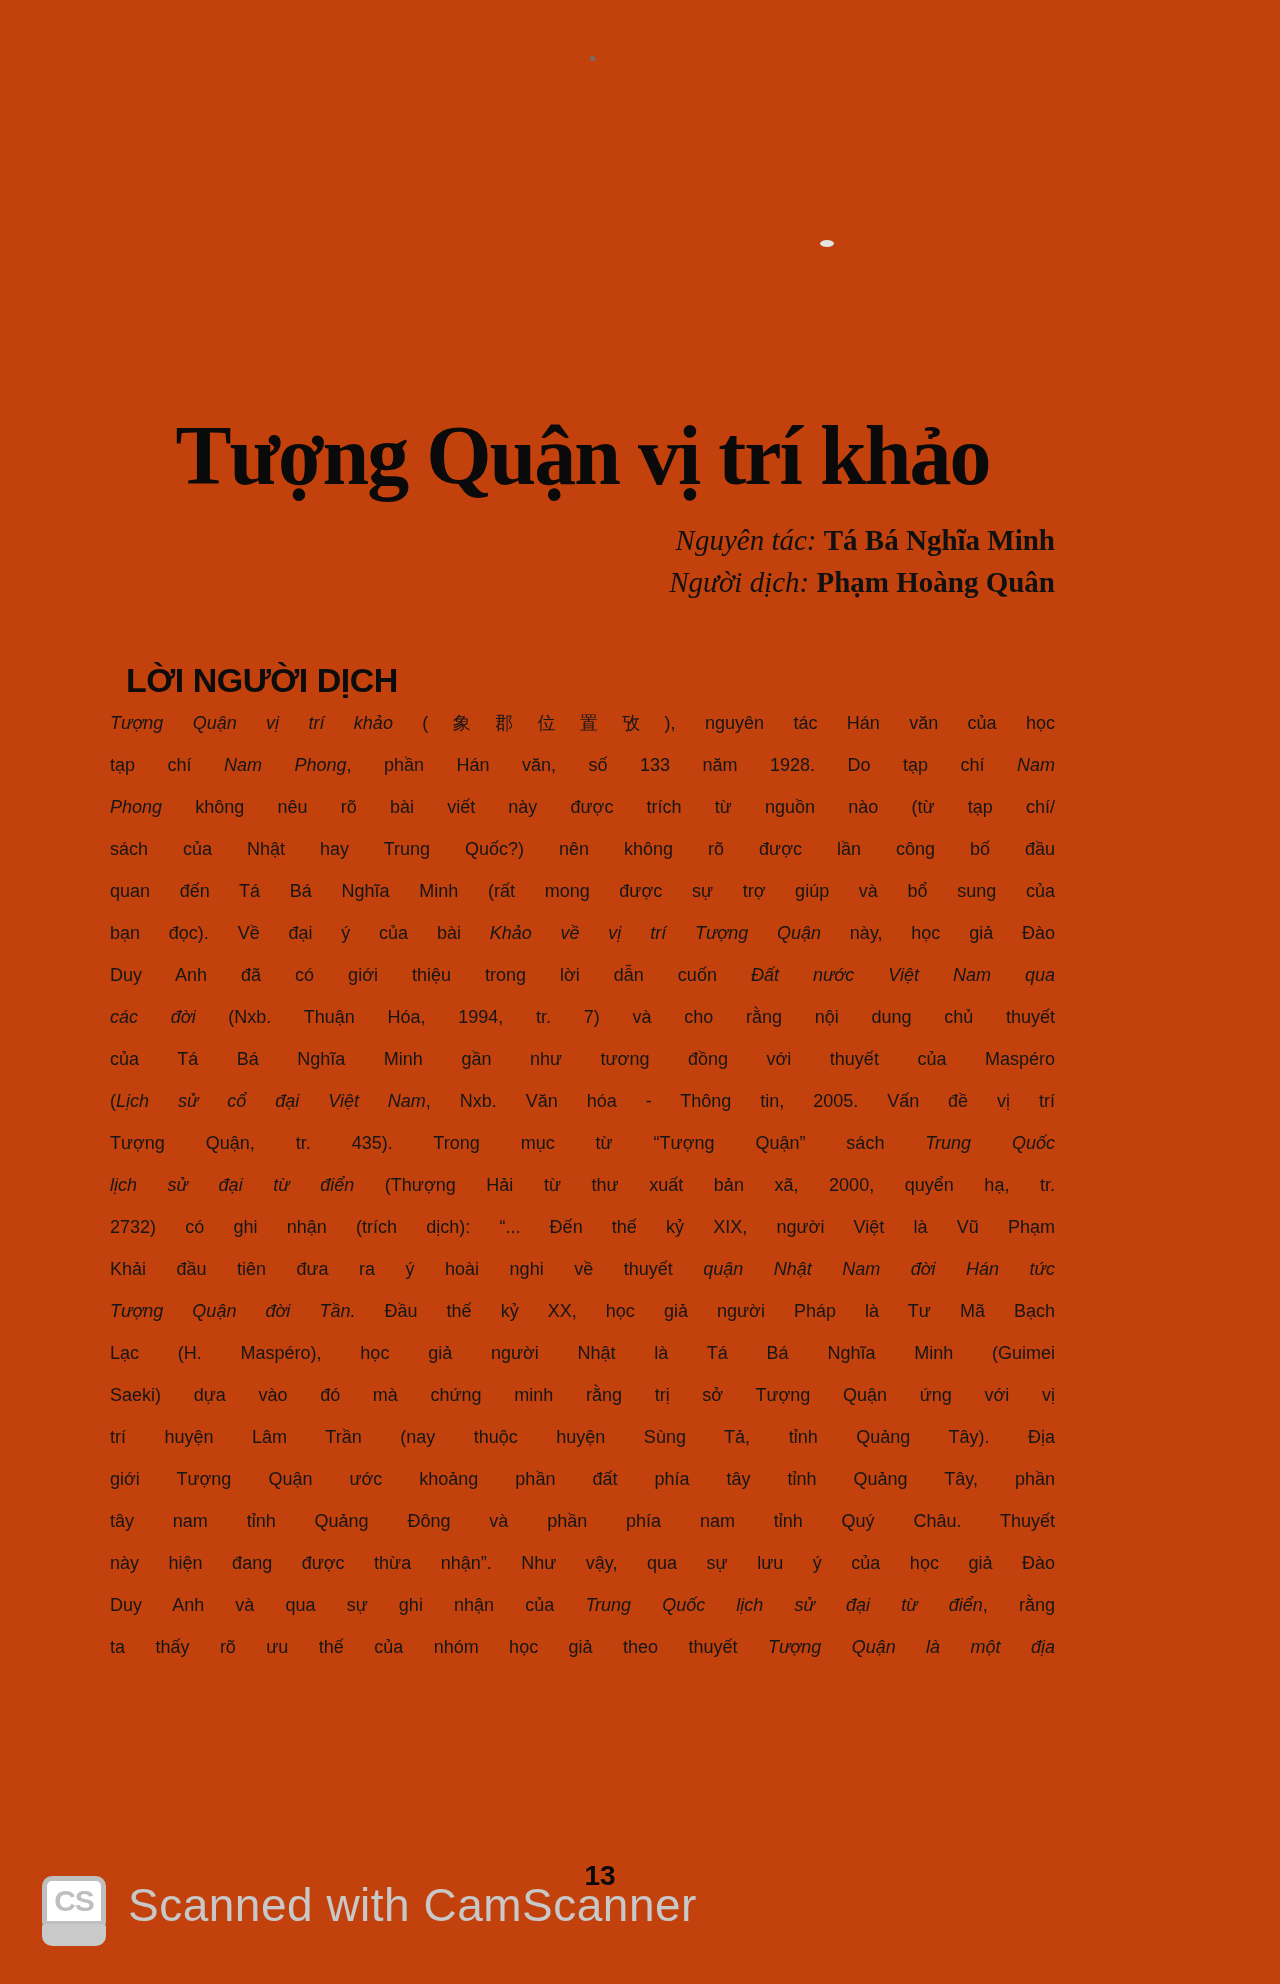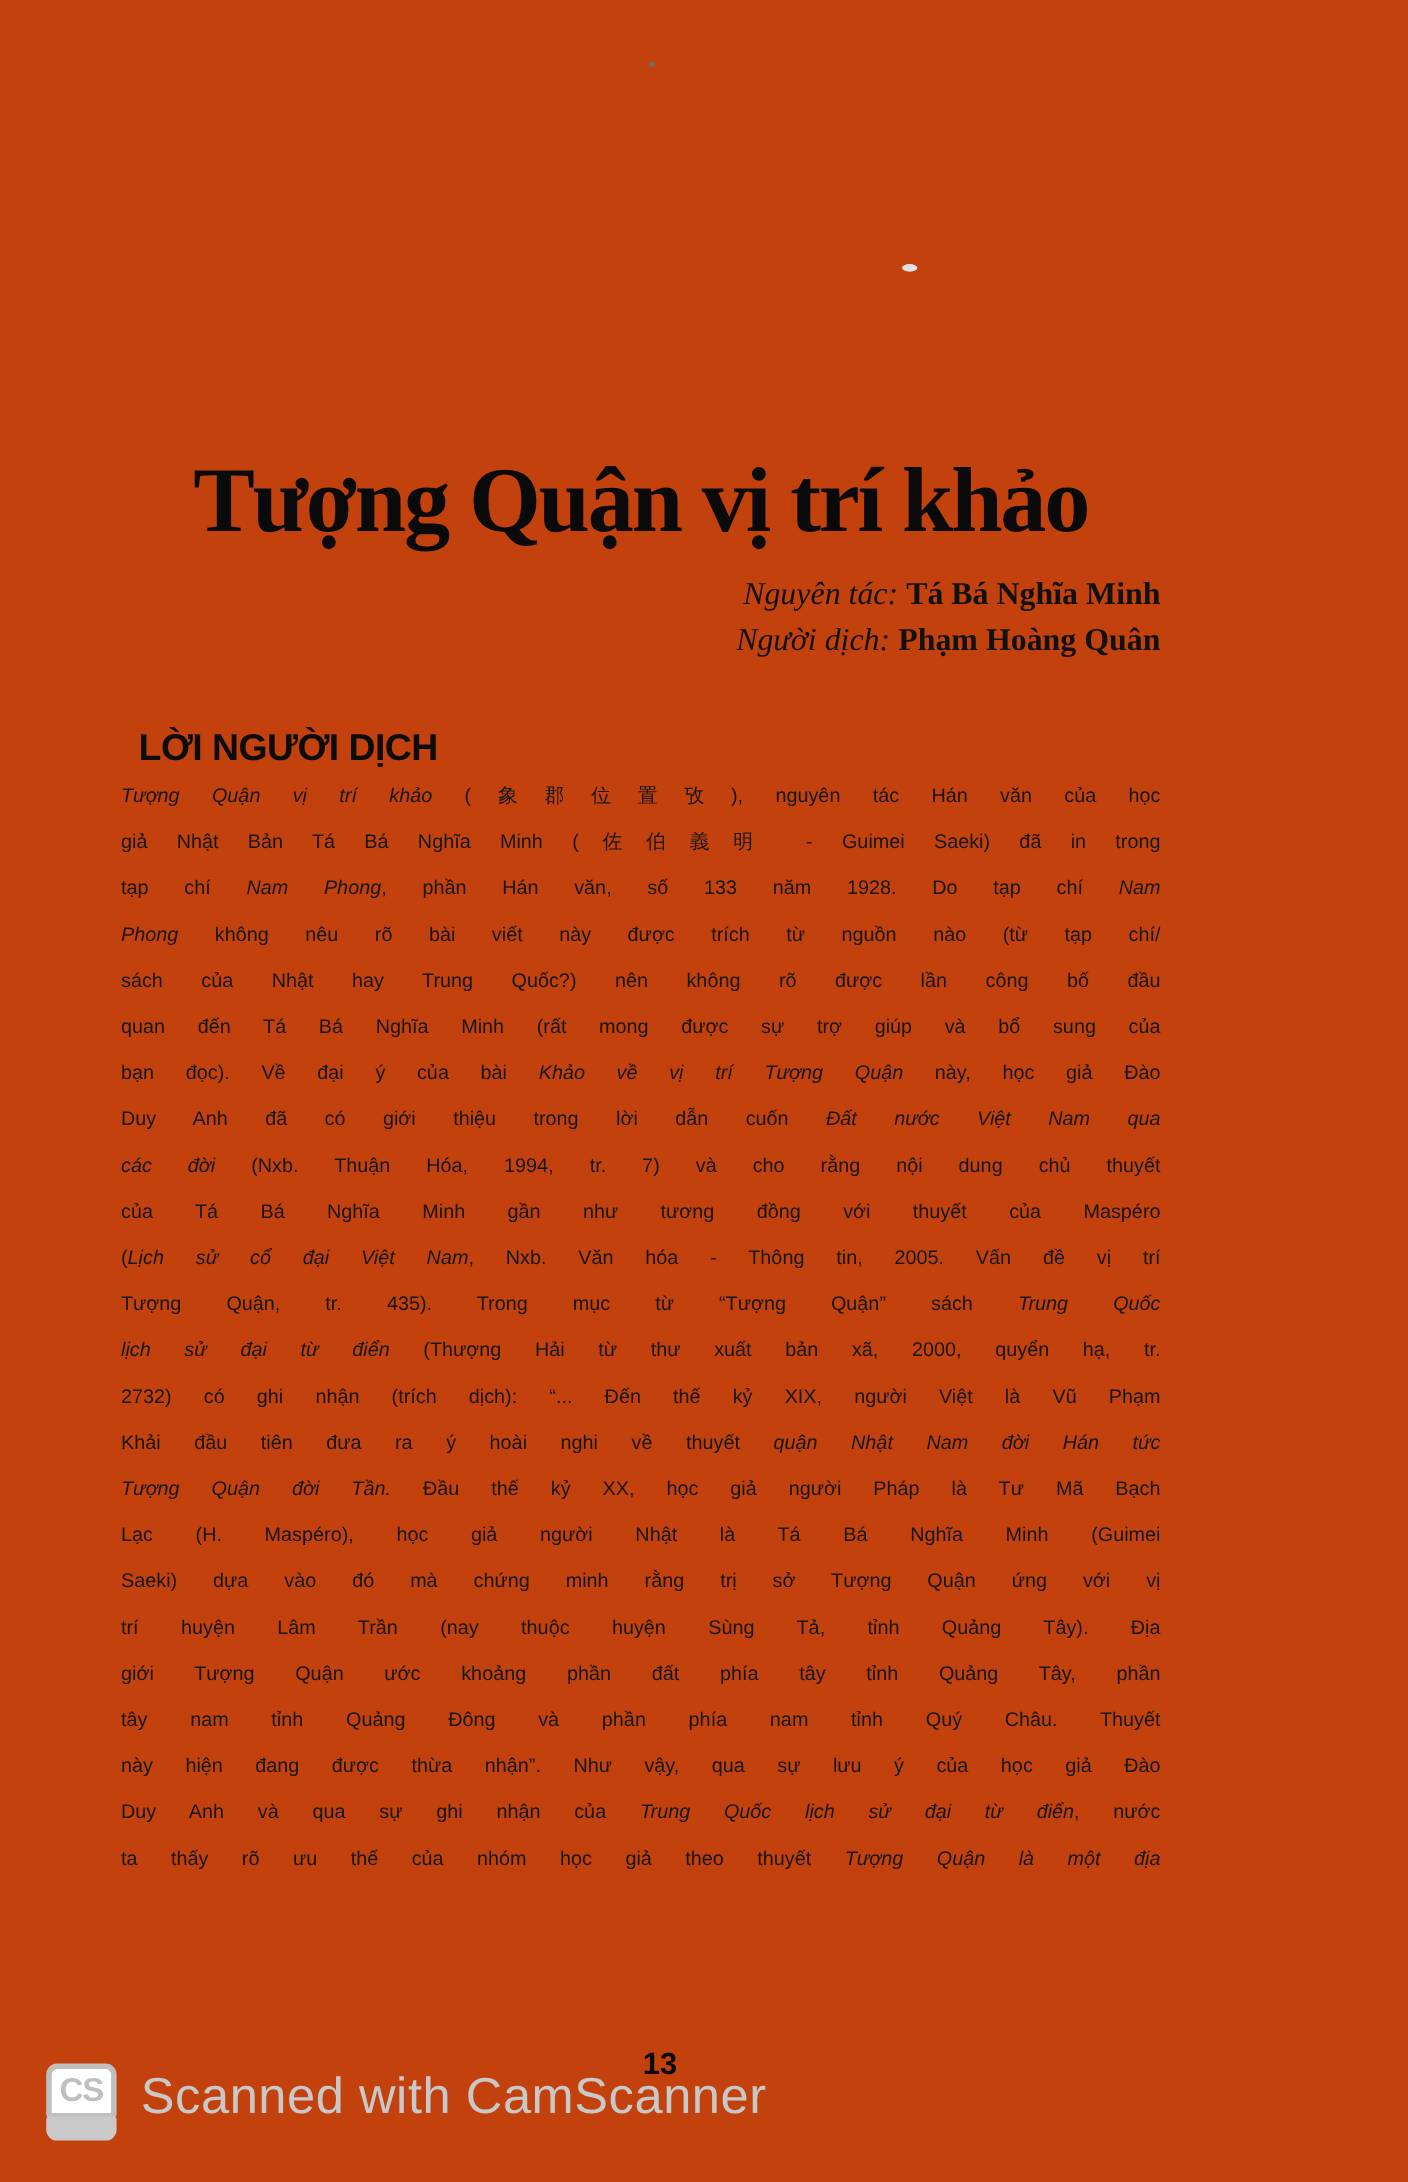--- a/index.html
+++ b/index.html
@@ -126,42 +126,41 @@
       <span class="byline-label">Người dịch:</span>
       <span> </span>
       <span class="byline-name">Phạm Hoàng Quân</span>
     </div>
   </div>
 
   <h2 class="section-heading">LỜI NGƯỜI DỊCH</h2>
 
   <div class="body-text">
       <div class="line"><span class="it">Tượng Quận vị trí khảo</span><span> (象郡位置攷), nguyên tác Hán văn của học</span></div>
-      <div class="line"><span>giả Nhật Bản Tá Bá Nghĩa Minh (佐伯義明 - Guimei Saeki) đã in trong</span></div>
       <div class="line"><span>tạp chí </span><span class="it">Nam Phong</span><span>, phần Hán văn, số 133 năm 1928. Do tạp chí </span><span class="it">Nam</span></div>
       <div class="line"><span class="it">Phong</span><span> không nêu rõ bài viết này được trích từ nguồn nào (từ tạp chí/</span></div>
       <div class="line"><span>sách của Nhật hay Trung Quốc?) nên không rõ được lần công bố đầu</span></div>
       <div class="line"><span>quan đến Tá Bá Nghĩa Minh (rất mong được sự trợ giúp và bổ sung của</span></div>
       <div class="line"><span>bạn đọc). Về đại ý của bài </span><span class="it">Khảo về vị trí Tượng Quận</span><span> này, học giả Đào</span></div>
       <div class="line"><span>Duy Anh đã có giới thiệu trong lời dẫn cuốn </span><span class="it">Đất nước Việt Nam qua</span></div>
       <div class="line"><span class="it">các đời</span><span> (Nxb. Thuận Hóa, 1994, tr. 7) và cho rằng nội dung chủ thuyết</span></div>
       <div class="line"><span>của Tá Bá Nghĩa Minh gần như tương đồng với thuyết của Maspéro</span></div>
       <div class="line"><span>(</span><span class="it">Lịch sử cổ đại Việt Nam</span><span>, Nxb. Văn hóa - Thông tin, 2005. Vấn đề vị trí</span></div>
       <div class="line"><span>Tượng Quận, tr. 435). Trong mục từ “Tượng Quận” sách </span><span class="it">Trung Quốc</span></div>
       <div class="line"><span class="it">lịch sử đại từ điển</span><span> (Thượng Hải từ thư xuất bản xã, 2000, quyển hạ, tr.</span></div>
       <div class="line"><span>2732) có ghi nhận (trích dịch): “... Đến thế kỷ XIX, người Việt là Vũ Phạm</span></div>
       <div class="line"><span>Khải đầu tiên đưa ra ý hoài nghi về thuyết </span><span class="it">quận Nhật Nam đời Hán tức</span></div>
       <div class="line"><span class="it">Tượng Quận đời Tần.</span><span> Đầu thế kỷ XX, học giả người Pháp là Tư Mã Bạch</span></div>
       <div class="line"><span>Lạc (H. Maspéro), học giả người Nhật là Tá Bá Nghĩa Minh (Guimei</span></div>
       <div class="line"><span>Saeki) dựa vào đó mà chứng minh rằng trị sở Tượng Quận ứng với vị</span></div>
       <div class="line"><span>trí huyện Lâm Trần (nay thuộc huyện Sùng Tả, tỉnh Quảng Tây). Địa</span></div>
       <div class="line"><span>giới Tượng Quận ước khoảng phần đất phía tây tỉnh Quảng Tây, phần</span></div>
       <div class="line"><span>tây nam tỉnh Quảng Đông và phần phía nam tỉnh Quý Châu. Thuyết</span></div>
       <div class="line"><span>này hiện đang được thừa nhận”. Như vậy, qua sự lưu ý của học giả Đào</span></div>
-      <div class="line"><span>Duy Anh và qua sự ghi nhận của </span><span class="it">Trung Quốc lịch sử đại từ điển</span><span>, nước</span></div>
+      <div class="line"><span>Duy Anh và qua sự ghi nhận của </span><span class="it">Trung Quốc lịch sử đại từ điển</span><span>, rằng</span></div>
       <div class="line"><span>ta thấy rõ ưu thế của nhóm học giả theo thuyết </span><span class="it">Tượng Quận là một địa</span></div>
     </div>
 
   <div class="page-number">13</div>
 
   <div class="watermark">
     <div class="cs-logo">
       <div class="cs-box">CS</div>
       <div class="cs-tab"></div>
     </div>

